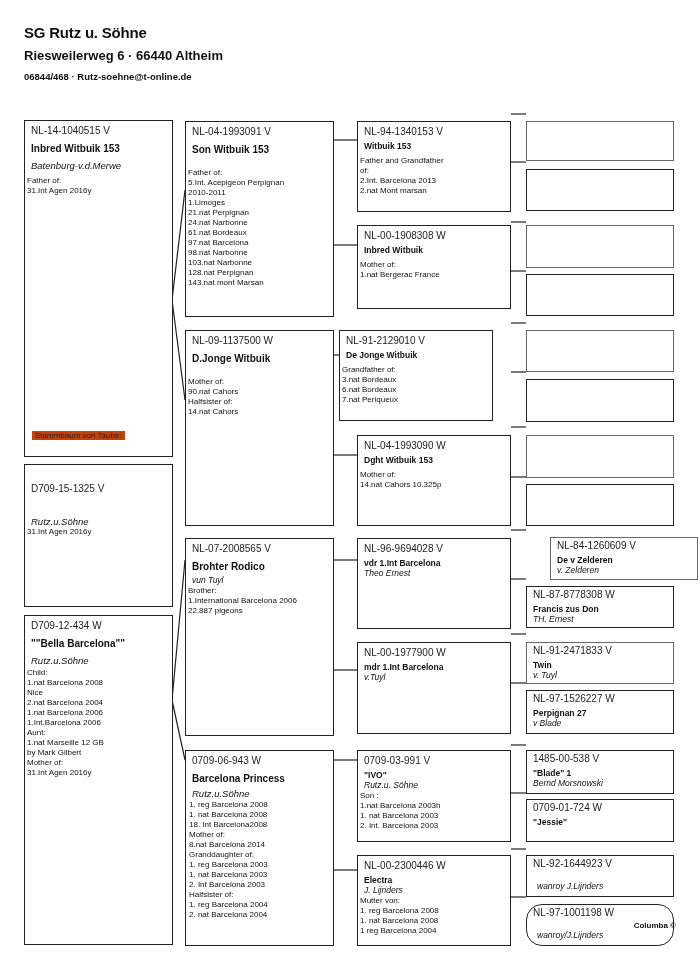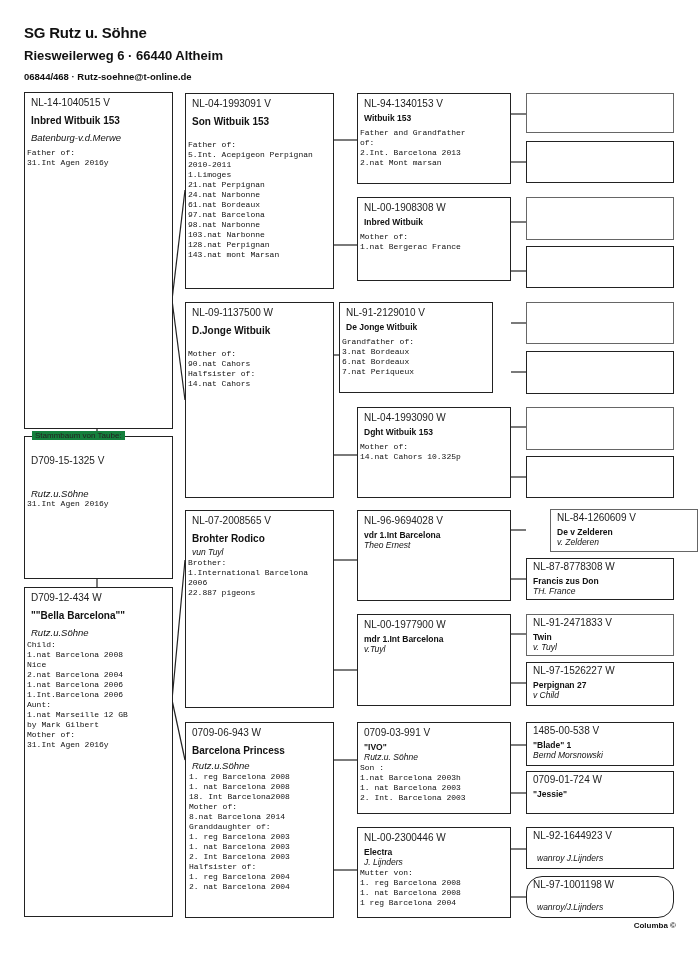--- a/index.html
+++ b/index.html
@@ -6,32 +6,32 @@
     body {
       width: 700px; height: 975px; background: #ffffff; position: relative;
       font-family: "Liberation Sans", sans-serif; color: #111; overflow: hidden;
     }
     .header { position: absolute; left: 24px; top: 24px; }
     .h-title { font-size: 15px; font-weight: bold; letter-spacing: -0.2px; }
     .h-addr { font-size: 13px; font-weight: bold; margin-top: 7px; }
     .h-contact { font-size: 9.5px; font-weight: bold; margin-top: 8px; }
     .box {
       position: absolute; border: 1.3px solid #222; background: #fff;
-      padding: 4px 6px; font-size: 8px; line-height: 1.25; overflow: hidden;
+      padding: 4px 6px; font-size: 8px; line-height: 1.25; overflow: hidden; margin-top: 28px;
     }
     .box.gray { border-color: #666; }
     .rid { font-size: 10px; color: #222; }
     .nm { font-weight: bold; font-size: 10px; margin-top: 5px; }
     .nm.sm { font-size: 8.5px; margin-top: 2px; }
     .br { font-style: italic; font-size: 9.5px; margin-top: 5px; }
     .br.sm { font-size: 8.5px; margin-top: 0; }
-    .info { margin-top: 4px; white-space: pre-line; font-size: 8px; font-family: Liberation Mono, monospace; }
+    .info { margin-top: 4px; white-space: pre-line; font-size: 8px; }
     .info.wide { margin-left: -4px; }
     .fieldset-label {
-      position: absolute; font-size: 8px; background: #15803d; padding: 0 3px; color: #222;
+      position: absolute; font-size: 8px; background: #c2410c; padding: 0 3px; color: #222;
     }
     .footer { position: absolute; right: 24px; top: 921px; font-size: 8px; font-weight: bold; }
     svg.conn { position: absolute; left: 0; top: 0; }
   </style>
 </head>
 <body>
 
 <div class="header">
   <div class="h-title">SG Rutz u. Söhne</div>
   <div class="h-addr">Riesweilerweg 6  ·  66440 Altheim</div>
@@ -243,31 +243,31 @@
   </div>
 
 <div class="box gray" style="left:550px;top:509px;width:148px;height:43px;padding-top:2px;">
   <div class="rid">NL-84-1260609 V</div>
   <div class="nm sm">De v Zelderen</div>
   <div class="br sm">v. Zelderen</div>
 </div>
 <div class="box" style="left:526px;top:558px;width:148px;height:42px;padding-top:2px;">
   <div class="rid">NL-87-8778308 W</div>
   <div class="nm sm">Francis zus Don</div>
-  <div class="br sm">TH. France</div>
+  <div class="br sm">TH. Ernest</div>
 </div>
 <div class="box gray" style="left:526px;top:614px;width:148px;height:42px;padding-top:2px;">
   <div class="rid">NL-91-2471833 V</div>
   <div class="nm sm">Twin</div>
   <div class="br sm">v. Tuyl</div>
 </div>
 <div class="box" style="left:526px;top:662px;width:148px;height:44px;padding-top:2px;">
   <div class="rid">NL-97-1526227 W</div>
   <div class="nm sm">Perpignan 27</div>
-  <div class="br sm">v Child</div>
+  <div class="br sm">v Blade</div>
 </div>
 <div class="box" style="left:526px;top:722px;width:148px;height:44px;padding-top:2px;">
   <div class="rid">1485-00-538 V</div>
   <div class="nm sm">"Blade" 1</div>
   <div class="br sm">Bernd Morsnowski</div>
 </div>
 <div class="box" style="left:526px;top:771px;width:148px;height:43px;padding-top:2px;">
   <div class="rid">0709-01-724 W</div>
   <div class="nm sm">"Jessie"</div>
 </div>

